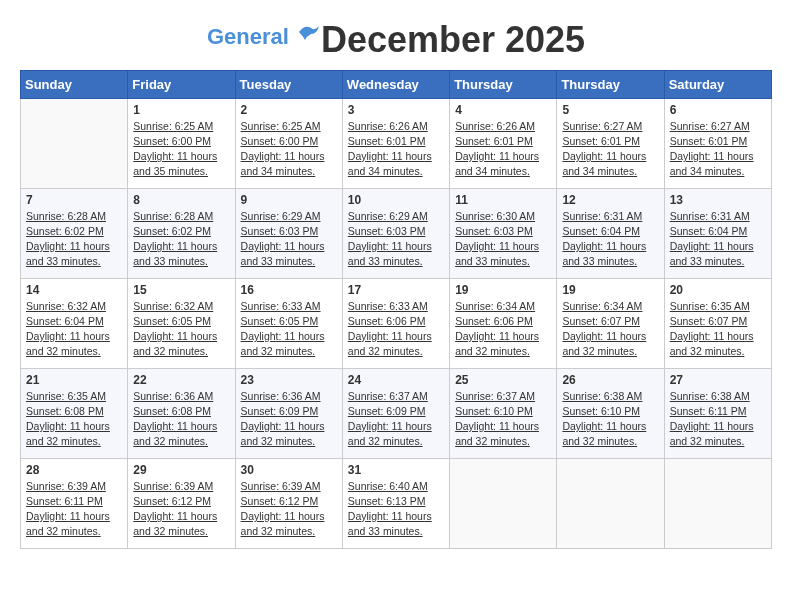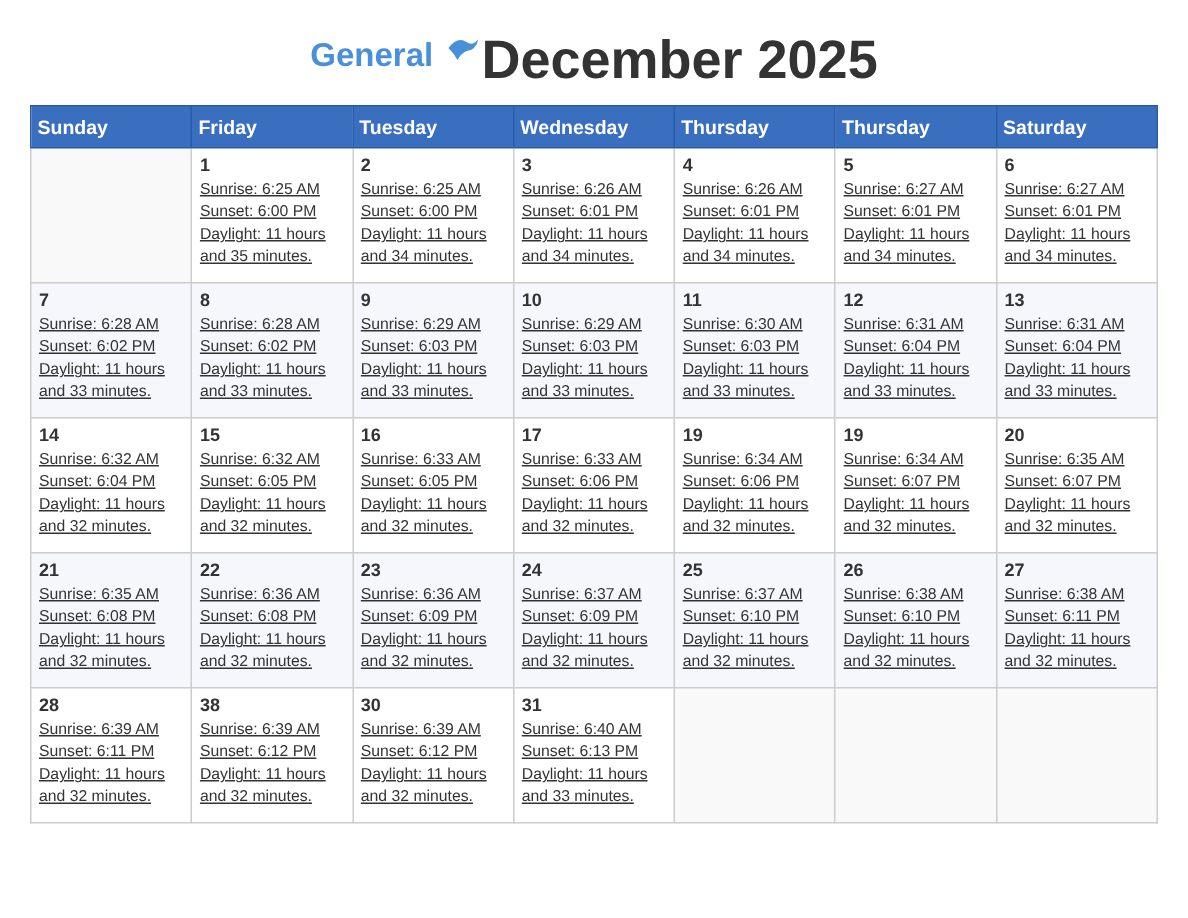--- a/index.html
+++ b/index.html
@@ -244,21 +244,21 @@
           <span class="day-num">27</span>
 <div class="day-info">Sunrise: 6:38 AM<br>Sunset: 6:11 PM<br>Daylight: 11 hours and 32 minutes.</div>
         </td>
       </tr>
       <tr>
         <td>
           <span class="day-num">28</span>
 <div class="day-info">Sunrise: 6:39 AM<br>Sunset: 6:11 PM<br>Daylight: 11 hours and 32 minutes.</div>
         </td>
         <td>
-          <span class="day-num">38</span>
+          <span class="day-num">29</span>
 <div class="day-info">Sunrise: 6:39 AM<br>Sunset: 6:12 PM<br>Daylight: 11 hours and 32 minutes.</div>
         </td>
         <td>
           <span class="day-num">30</span>
 <div class="day-info">Sunrise: 6:39 AM<br>Sunset: 6:12 PM<br>Daylight: 11 hours and 32 minutes.</div>
         </td>
         <td>
           <span class="day-num">31</span>
 <div class="day-info">Sunrise: 6:40 AM<br>Sunset: 6:13 PM<br>Daylight: 11 hours and 33 minutes.</div>
         </td>

